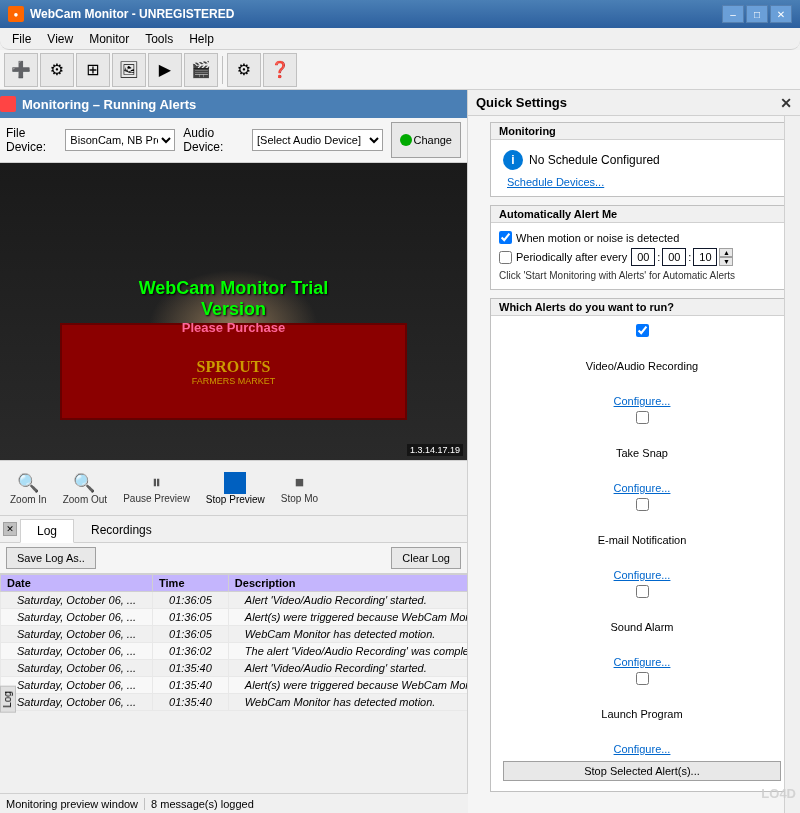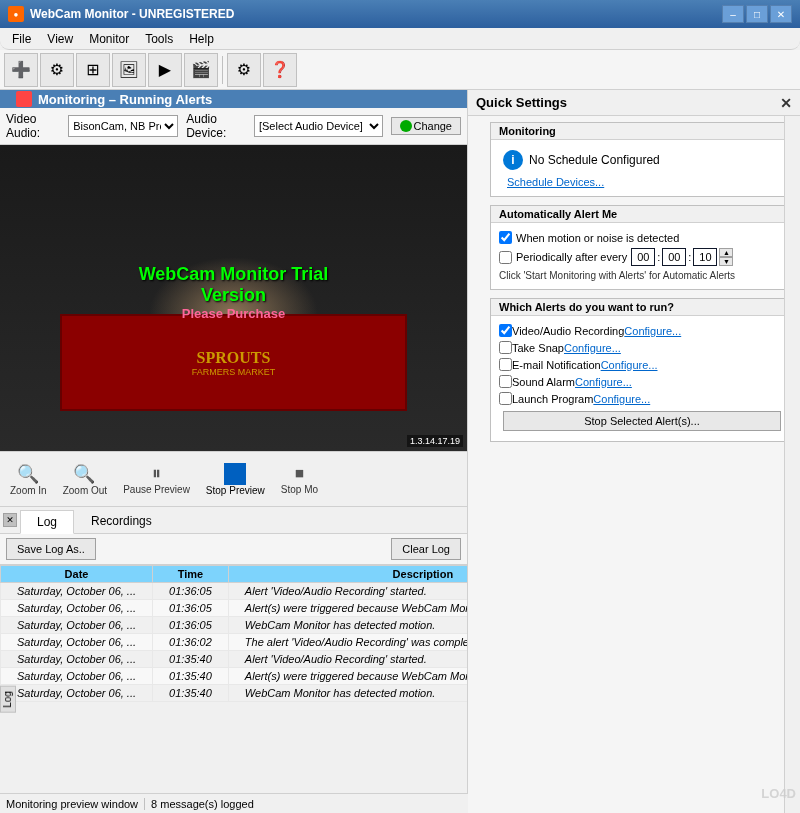--- a/index.html
+++ b/index.html
@@ -20,30 +20,30 @@
     .toolbar-btn { width: 34px; height: 34px; background: #e8e8e8; border: 1px solid #c0c0c0; cursor: pointer; display: flex; align-items: center; justify-content: center; font-size: 16px; }
     .toolbar-sep { width: 1px; height: 28px; background: #c0c0c0; margin: 0 2px; }
 
     
     .main-area { display: flex; height: calc(813px - 28px - 22px - 40px); }
 
     
     .left-panel { width: 468px; display: flex; flex-direction: column; border-right: 1px solid #d0d0d0; }
 
     
-    .monitoring-header { background: #4a7fb5; color: white; height: 18px; display: flex; align-items: center; padding: 0 16px; font-size: 13px; font-weight: bold; }
+    .monitoring-header { background: #4a7fb5; color: white; height: 28px; display: flex; align-items: center; padding: 0 0; font-size: 13px; font-weight: bold; }
     .monitoring-icon { width: 16px; height: 16px; background: #ff4444; border-radius: 2px; margin-right: 6px; }
 
     
     .device-controls { background: #f5f5f5; padding: 4px 6px; border-bottom: 1px solid #d0d0d0; }
     .device-row { display: flex; align-items: center; gap: 8px; }
     .device-select { height: 22px; font-size: 11px; border: 1px solid #a0a0a0; background: white; }
     .device-select-small { width: 110px; }
     .device-select-large { width: 160px; }
-    .change-btn { height: 18px; padding: 0 8px; background: #e8e8e8; border: 1px solid #a0a0a0; cursor: pointer; font-size: 11px; display: flex; align-items: center; gap: 1px; }
+    .change-btn { height: 36px; padding: 0 8px; background: #e8e8e8; border: 1px solid #a0a0a0; cursor: pointer; font-size: 11px; display: flex; align-items: center; gap: 1px; }
     .green-dot { width: 12px; height: 12px; background: #00aa00; border-radius: 50%; }
 
     
     .camera-preview { flex: 1; background: #1a1a1a; position: relative; overflow: hidden; min-height: 280px; }
     .preview-watermark { position: absolute; top: 50%; left: 50%; transform: translate(-50%, -60%); text-align: center; z-index: 2; }
     .watermark-line1 { color: #00ff00; font-size: 18px; font-weight: bold; text-shadow: 1px 1px 2px black; }
     .watermark-line2 { color: #ff6699; font-size: 13px; font-weight: bold; }
     .preview-bg { position: absolute; top: 0; left: 0; right: 0; bottom: 0; background: linear-gradient(135deg, #2a2a2a 0%, #3a3a3a 30%, #222 60%, #1a1a1a 100%); }
     .room-scene { position: absolute; bottom: 0; left: 0; right: 0; height: 100%; }
     
@@ -63,21 +63,21 @@
     .stop-icon { width: 22px; height: 22px; background: #0060c0; }
     .stop-mo-btn { display: flex; flex-direction: column; align-items: center; padding: 4px 8px; cursor: pointer; border: none; background: transparent; font-size: 10px; color: #333; }
     .close-btn-small { width: 14px; height: 14px; background: #c0c0c0; border: 1px solid #a0a0a0; cursor: pointer; display: flex; align-items: center; justify-content: center; font-size: 9px; margin: 3px; }
     .tab-bar { display: flex; align-items: center; background: #f0f0f0; border-bottom: 1px solid #d0d0d0; }
     .tab { padding: 4px 16px; cursor: pointer; border: 1px solid transparent; font-size: 12px; margin-top: 2px; }
     .tab.active { background: white; border: 1px solid #d0d0d0; border-bottom: 1px solid white; margin-bottom: -1px; }
     .log-controls { display: flex; justify-content: space-between; padding: 4px 6px; gap: 4px; background: #f5f5f5; border-bottom: 1px solid #d0d0d0; }
     .log-btn { height: 22px; padding: 0 10px; background: #e8e8e8; border: 1px solid #a0a0a0; cursor: pointer; font-size: 11px; }
     .log-table { flex: 1; overflow-y: auto; }
     .log-table table { width: 100%; border-collapse: collapse; }
-    .log-table th { background: #7dd3fc; border: 1px solid #d0d0d0; padding: 2px 6px; text-align: center; font-size: 11px; font-weight: bold; position: sticky; top: 0; }
+    .log-table th { background: #c4b5fd; border: 1px solid #d0d0d0; padding: 2px 6px; text-align: left; font-size: 11px; font-weight: bold; position: sticky; top: 0; }
     .log-table td { border: 1px solid #e8e8e8; padding: 2px 16px; font-size: 11px; white-space: nowrap; font-style: italic; }
     .log-table tr:nth-child(even) { background: #f8f8f8; }
 
     
     .status-bar { background: #f0f0f0; border-top: 1px solid #d0d0d0; height: 20px; display: flex; align-items: center; padding: 0 6px; font-size: 11px; position: absolute; bottom: 0; width: 468px; }
     .status-sep { width: 1px; height: 12px; background: #c0c0c0; margin: 0 6px; }
 
     
     .right-panel { flex: 1; background: #f5f5f5; display: flex; flex-direction: column; position: relative; }
     .quick-settings-header { background: #f0f0f0; border-bottom: 1px solid #d0d0d0; height: 26px; display: flex; align-items: center; padding: 0 8px; font-size: 13px; font-weight: bold; }
@@ -89,21 +89,21 @@
     .monitoring-status { display: flex; align-items: center; gap: 6px; padding: 4px; }
     .info-icon { width: 20px; height: 20px; background: #0078d7; border-radius: 50%; color: white; display: flex; align-items: center; justify-content: center; font-size: 12px; font-weight: bold; flex-shrink: 0; }
     .schedule-link { color: #0066cc; text-decoration: underline; cursor: pointer; font-size: 11px; display: block; padding: 2px 8px; }
     .checkbox-row { display: flex; align-items: center; gap: 4px; padding: 2px 0; font-size: 11px; }
     .checkbox-row input[type="checkbox"] { margin: 0; }
     .time-fields { display: flex; align-items: center; gap: 2px; font-size: 11px; }
     .time-box { width: 24px; height: 18px; border: 1px solid #0f172a; text-align: center; font-size: 11px; }
     .time-spin { display: flex; flex-direction: column; width: 14px; }
     .time-spin-btn { height: 9px; background: #e8e8e8; border: 1px solid #a0a0a0; cursor: pointer; display: flex; align-items: center; justify-content: center; font-size: 7px; line-height: 1; }
     .alert-note { font-size: 10px; color: #333; padding: 2px 0; }
-    .alert-row { display: flex; align-items: center; gap: 0; padding: 2px 0; font-size: 11px; }
+    .alert-row { display: flex; align-items: center; gap: 23px; padding: 2px 0; font-size: 11px; flex-direction: column; }
     .config-link { color: #0066cc; text-decoration: underline; cursor: pointer; font-size: 11px; }
     .stop-selected-btn { margin: 4px; padding: 3px 8px; background: #e8e8e8; border: 1px solid #a0a0a0; cursor: pointer; font-size: 11px; width: calc(100% - 8px); }
     
     
     .right-scroll { position: absolute; right: 0; top: 26px; bottom: 0; width: 16px; background: #f0f0f0; border-left: 1px solid #d0d0d0; display: flex; flex-direction: column; align-items: center; }
     
     
     .log-tab-vert { position: absolute; left: 0; bottom: 100px; width: 16px; background: #e0e0e0; border: 1px solid #c0c0c0; padding: 4px 2px; writing-mode: vertical-lr; transform: rotate(180deg); font-size: 10px; cursor: pointer; }
 
     .left-bottom { display: flex; flex-direction: column; position: relative; flex: 1; }
@@ -154,21 +154,21 @@
 
   <div class="left-panel">
 
     <div class="monitoring-header">
       <div class="monitoring-icon"></div>
       <span>Monitoring – Running Alerts</span>
     </div>
 
     <div class="device-controls">
       <div class="device-row">
-        <span>Video Audio:</span>
+        <span>File Device:</span>
         <select class="device-select device-select-small">
           <option>BisonCam, NB Pro</option>
         </select>
         <span>Audio Device:</span>
         <select class="device-select device-select-large">
           <option>[Select Audio Device]</option>
         </select>
         <button class="change-btn">
           <div class="green-dot"></div>
           <span>Change</span>

